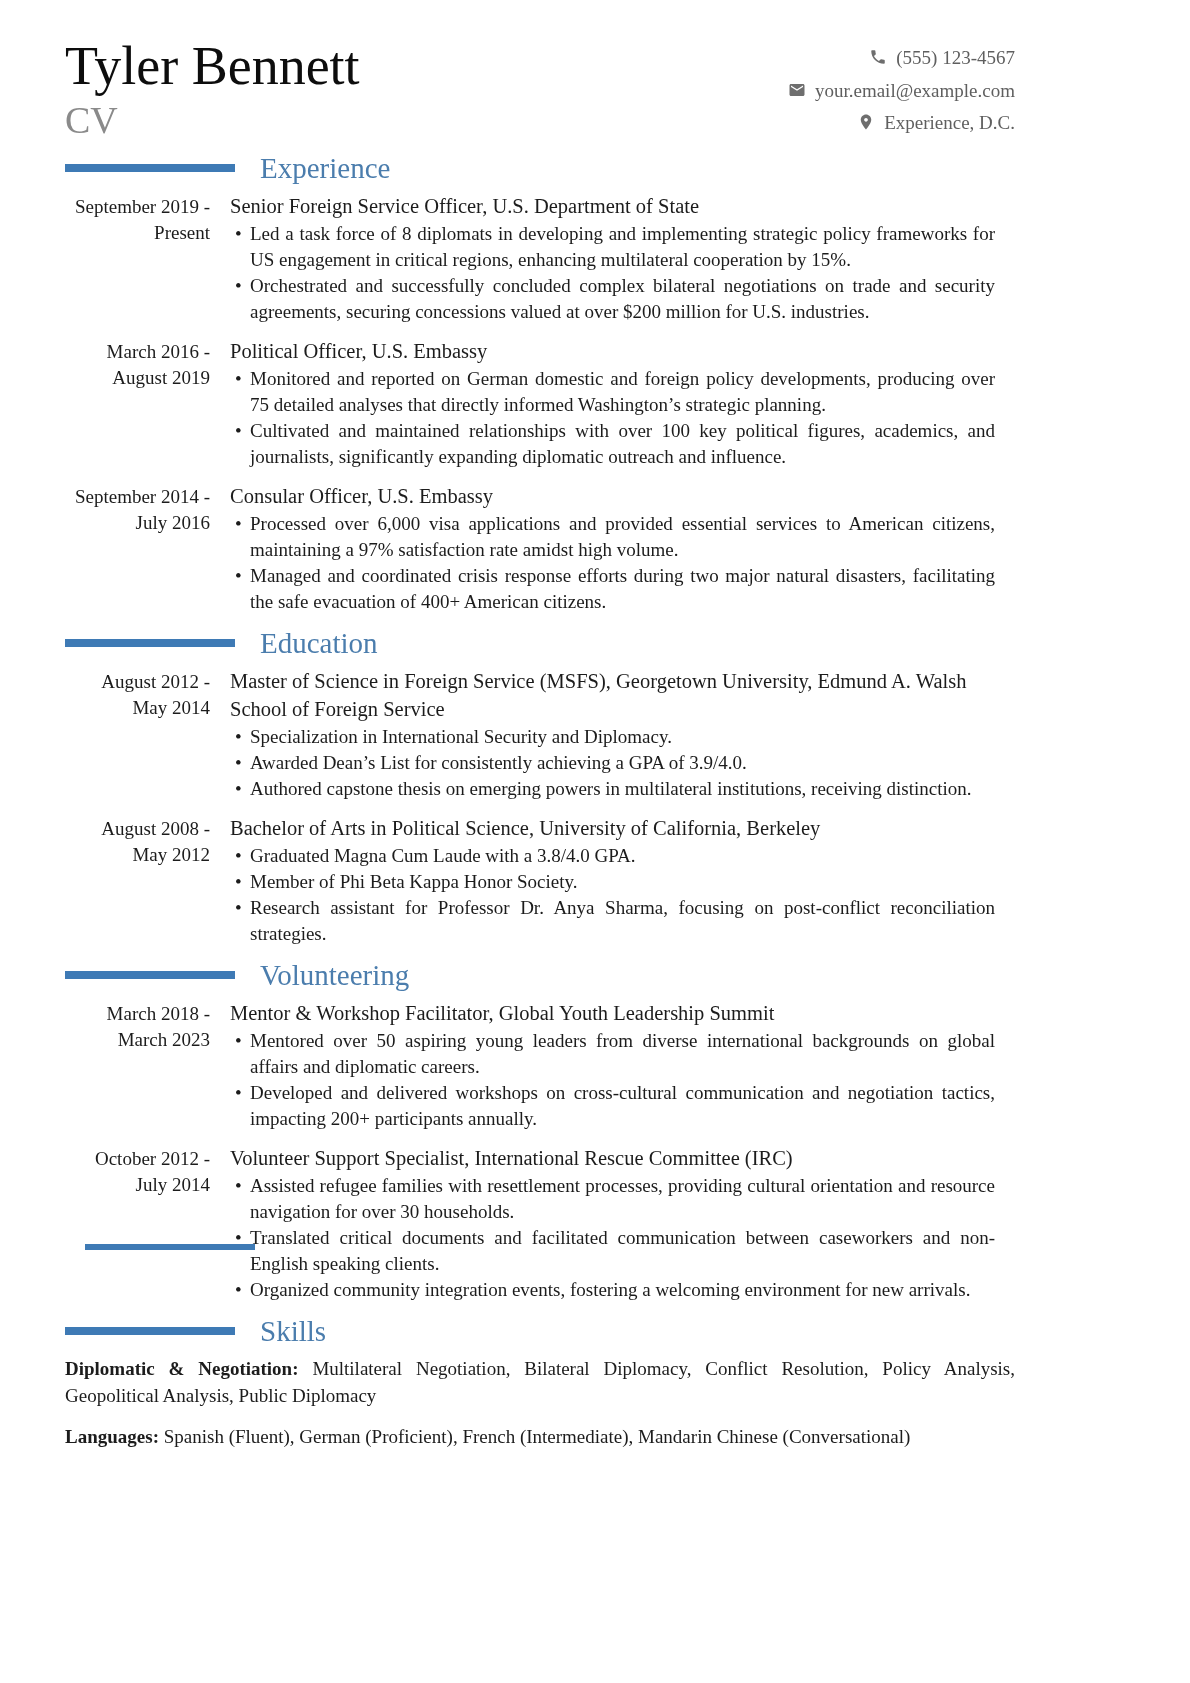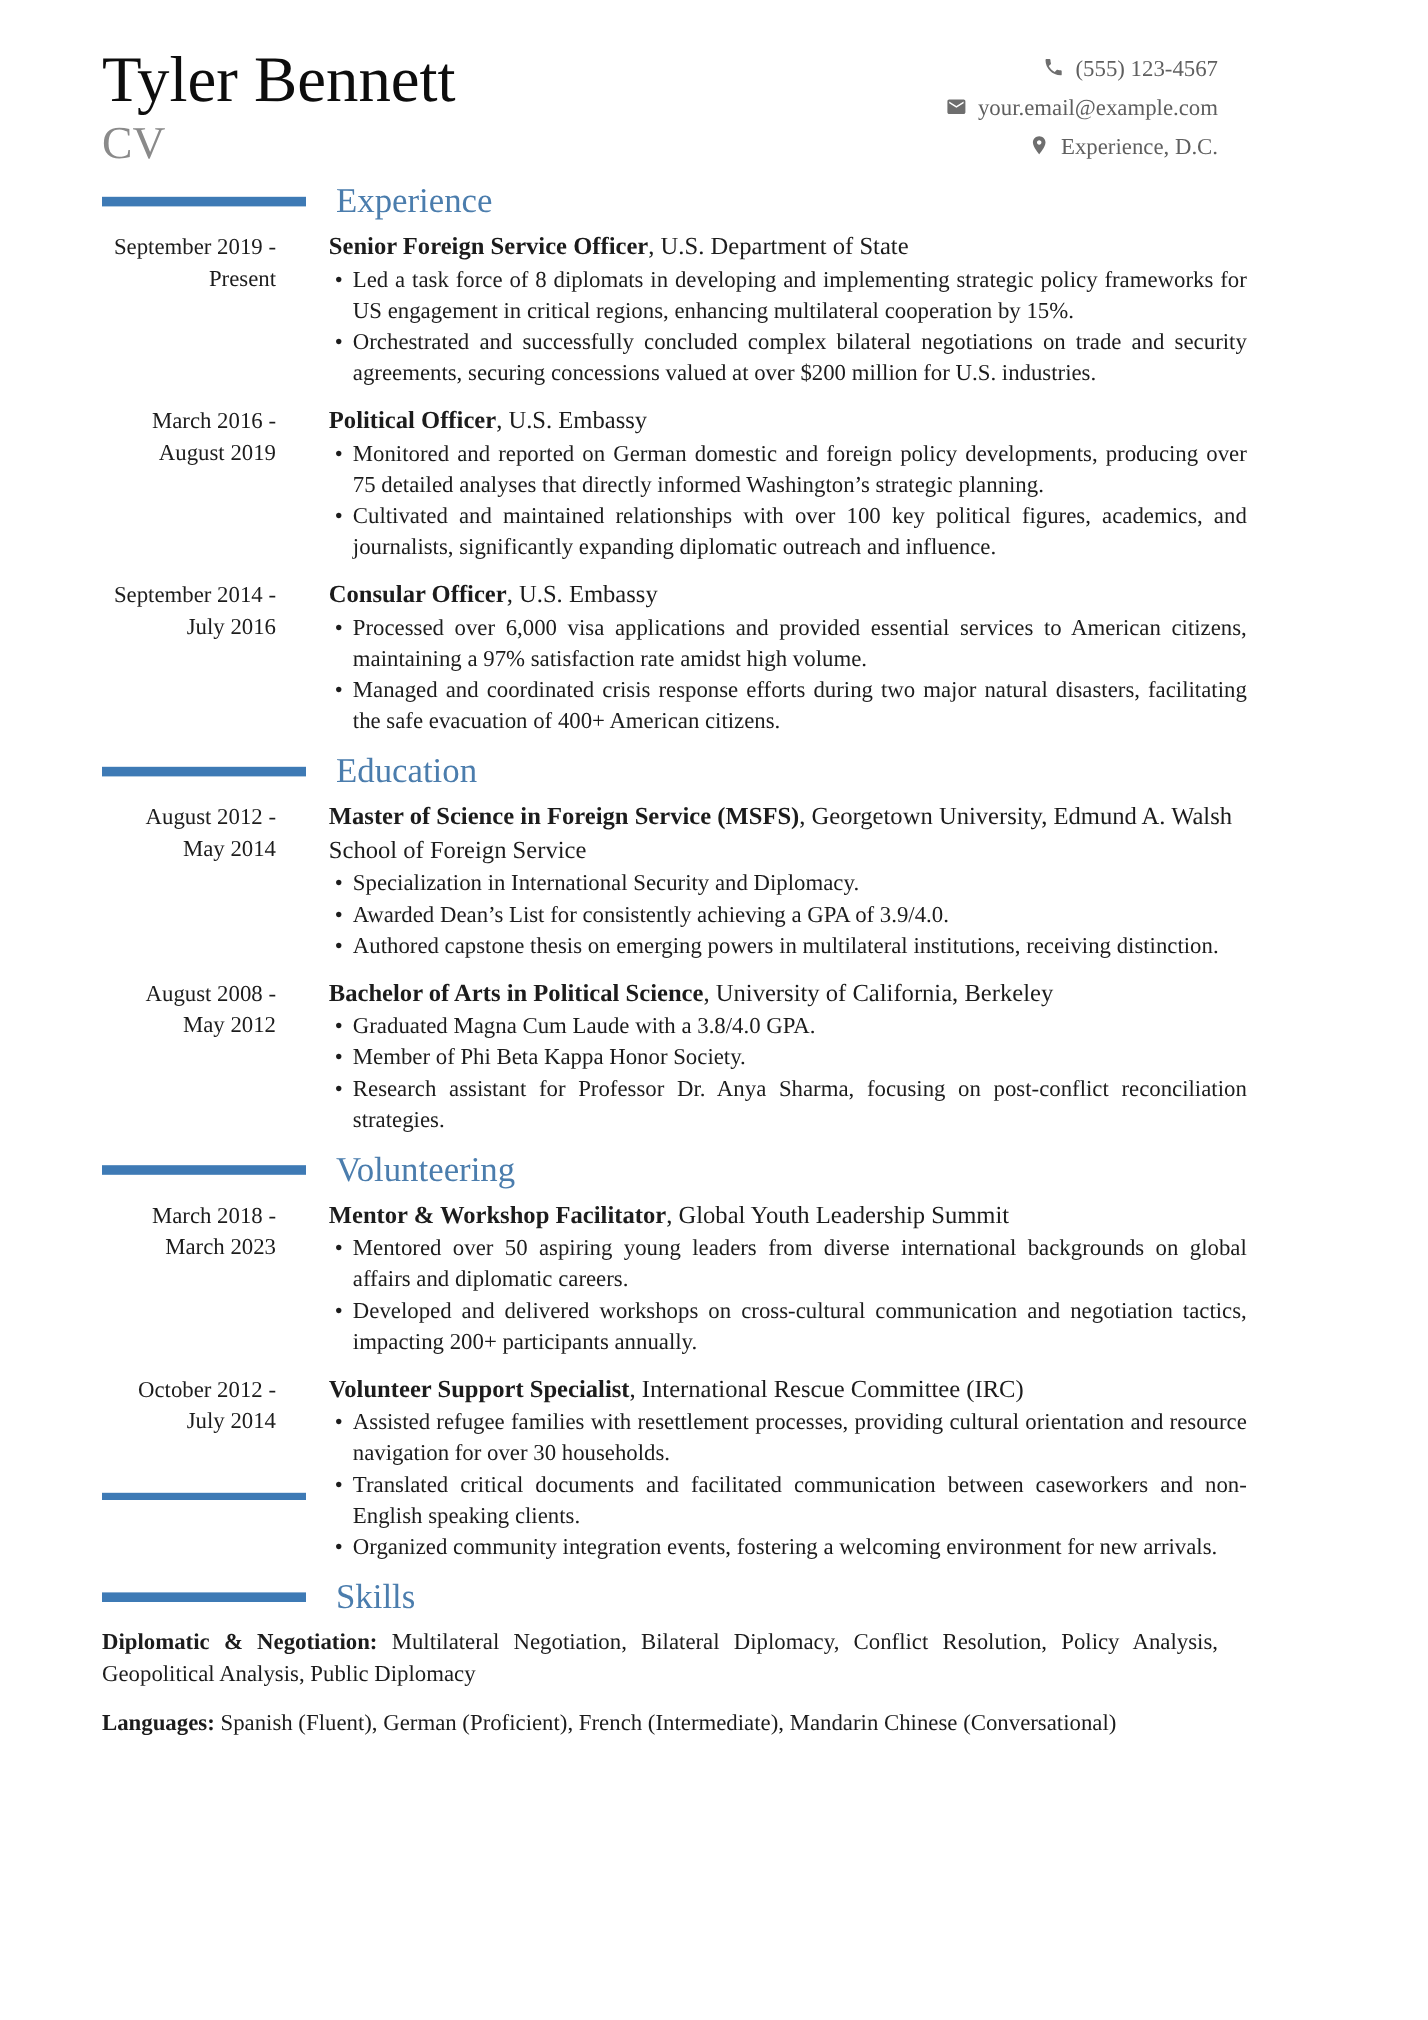--- a/index.html
+++ b/index.html
@@ -8,35 +8,35 @@
     --subtitle-gray:#8a8a8a;
     --contact-gray:#5f5f5f;
     --text:#1c1c1c;
   }
   *{box-sizing:border-box;}
   html,body{margin:0;padding:0;}
   body{
     width:1190px;height:1683px;background:#ffffff;overflow:hidden;
     font-family:"Liberation Serif","DejaVu Serif",serif;color:var(--text);
   }
-  .page{position:relative;width:1190px;height:1250px;padding:36px 175px 0 85px;}
+  .page{position:relative;width:1190px;height:1250px;padding:36px 175px 0 65px;}
   .header-row{display:flex;justify-content:space-between;align-items:flex-start;}
   .name{font-size:54px;line-height:60px;font-weight:normal;margin:0;color:#0d0d0d;}
   .subtitle{font-size:38px;line-height:44px;color:var(--subtitle-gray);margin-top:2px;}
   .contact{text-align:right;font-size:19px;line-height:32.5px;color:var(--contact-gray);margin-top:6px;white-space:nowrap;}
   .contact .icon{display:inline-block;width:18px;height:18px;margin-right:9px;vertical-align:-2px;fill:#6e6e6e;}
   .sections{margin-top:2px;}
   .section-header{display:flex;align-items:center;margin:10px 0 8px;height:32px;}
   .accent-bar{width:170px;height:8px;background:var(--accent-bar);margin-right:25px;flex:none;}
   .section-title{font-size:29px;line-height:32px;font-weight:normal;color:var(--section-title);margin:0;}
-  .entry{display:flex;margin-bottom:12px;gap:24px;}
+  .entry{display:flex;margin-bottom:12px;}
   .date-col{width:145px;flex:none;text-align:right;font-size:19px;line-height:26px;padding-top:2px;}
   .content-col{margin-left:20px;width:765px;flex:none;}
   .entry-title{font-size:20.5px;line-height:28px;}
-  .role{font-weight:bold;}
+  .role{font-weight:normal;}
   .org{}
   .bullets{margin:1px 0 0;padding:0;list-style:none;font-size:19px;line-height:26px;text-align:justify;}
   .bullet{position:relative;padding-left:20px;}
   .bullet::before{content:"\2022";position:absolute;left:5px;top:0;}
   .skill-line{margin:0 0 14px;font-size:19px;line-height:27px;text-align:justify;}
   .skill-label{font-weight:bold;}
   .partial-bar{position:absolute;left:85px;bottom:0;width:170px;height:6px;background:var(--accent-bar);}
 </style>
 </head>
 <body>

